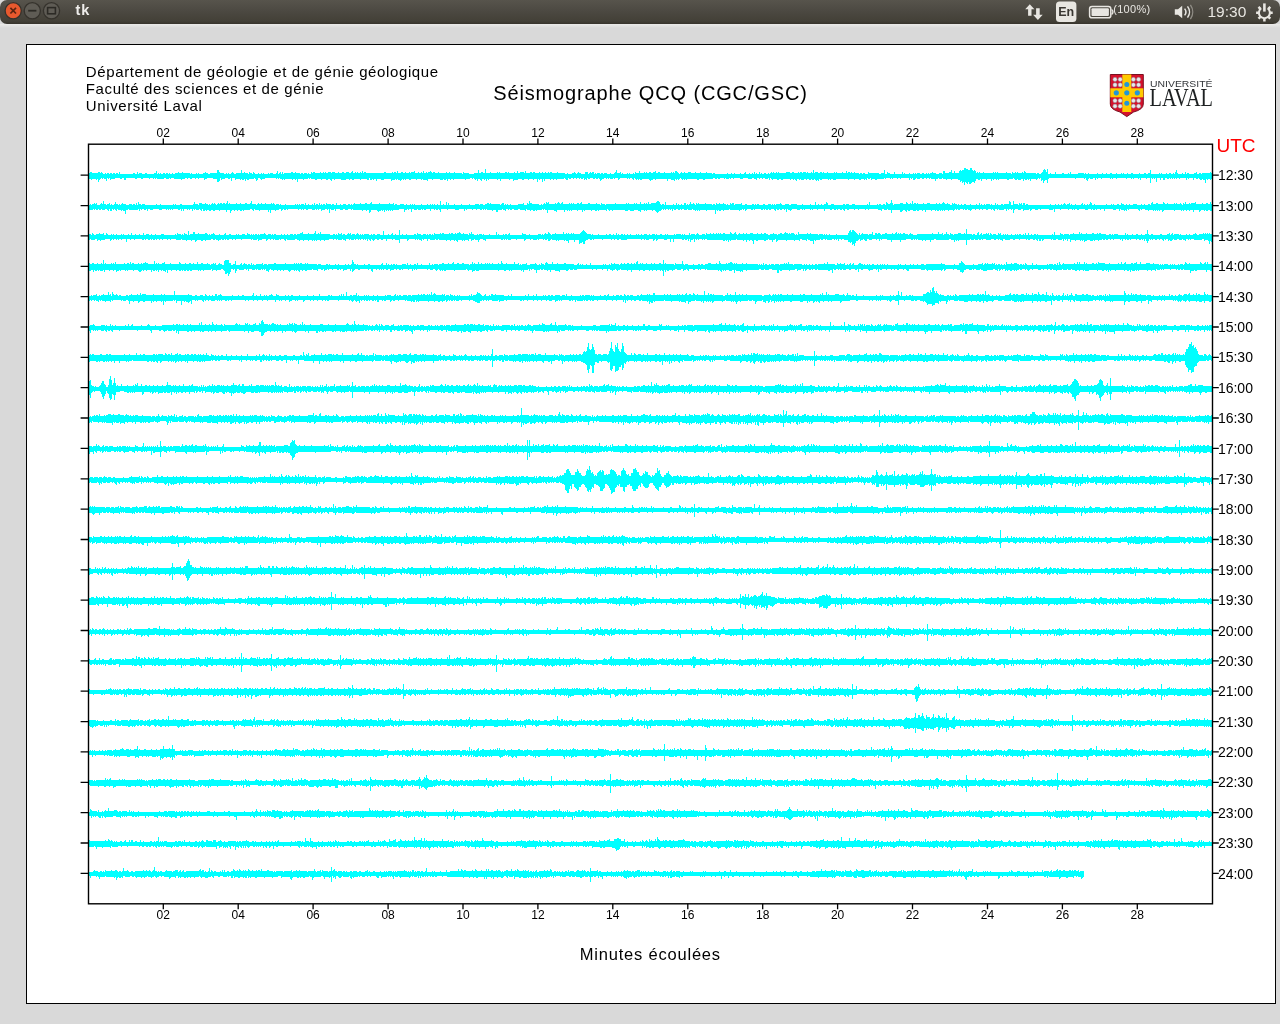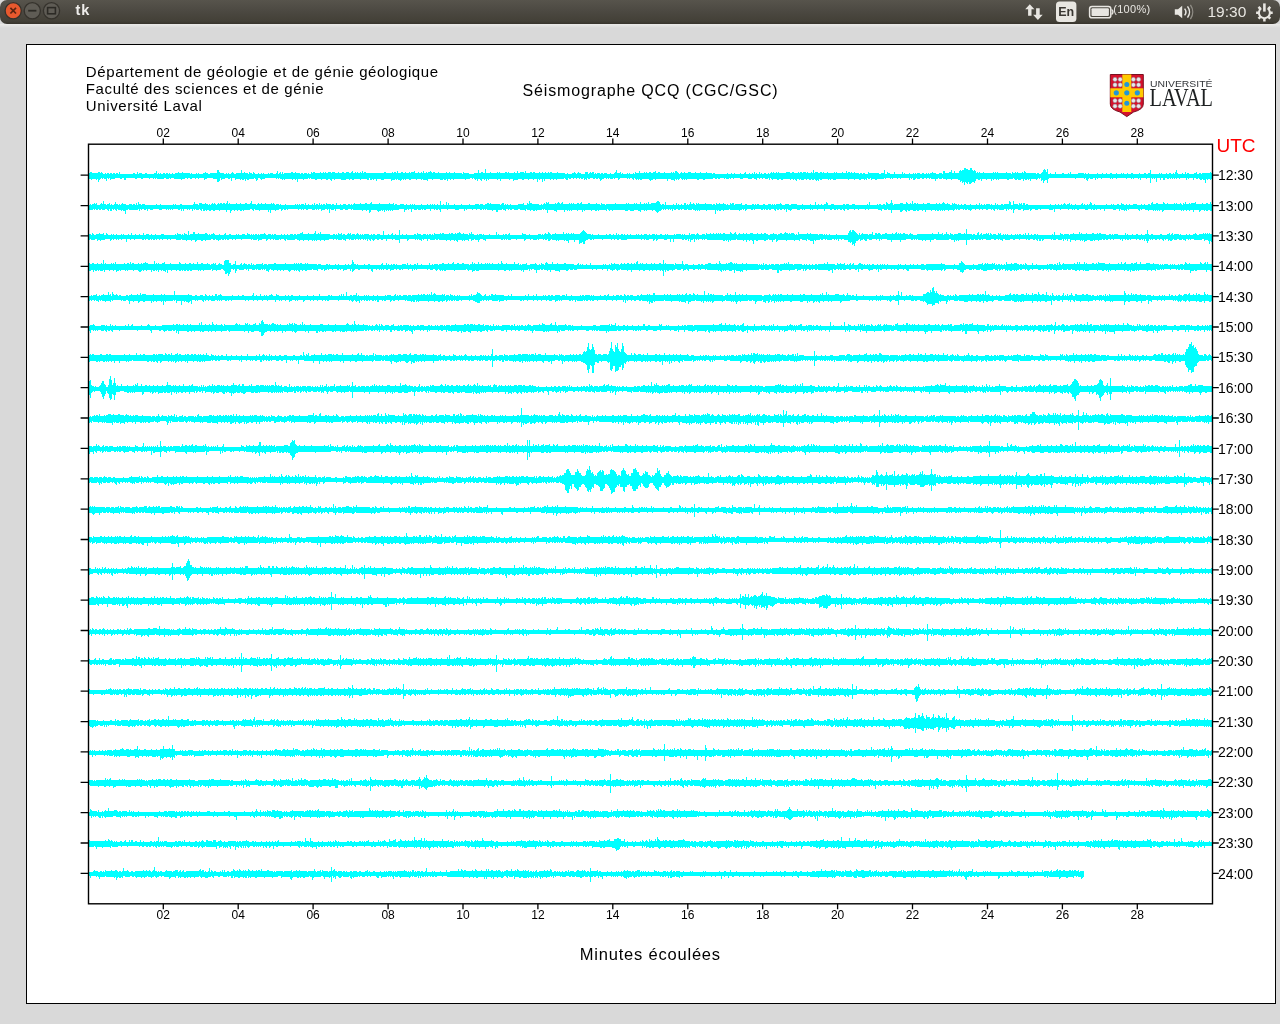--- a/index.html
+++ b/index.html
@@ -1,20 +1,20 @@
 <!DOCTYPE html>
 <html><head><meta charset="utf-8"><title>tk</title><style>
 *{margin:0;padding:0;box-sizing:border-box}
 html,body{width:1280px;height:1024px;overflow:hidden;background:#d9d9d9;font-family:"Liberation Sans",sans-serif}
 #topbar{position:absolute;left:0;top:0;width:1280px;height:24px;background:linear-gradient(to bottom,#57544c 0%,#4c4942 45%,#434037 88%,#37342c 100%);border-radius:7px;}
 #topbar .title{position:absolute;left:75.5px;top:2px;font-size:14.5px;font-weight:bold;letter-spacing:0.8px;color:#efedeb}
 #topbar .itxt{position:absolute;top:3px;font-size:14.5px;color:#e8e6e1}
 #panel{position:absolute;left:26px;top:43.6px;width:1249.6px;height:960.2px;background:#fff;border:1.2px solid #000}
 #hdr{position:absolute;left:85.8px;top:63.2px;font-size:15px;line-height:17px;letter-spacing:0.62px;color:#000}
-#title{position:absolute;left:26px;width:1249px;top:81.6px;text-align:center;font-size:16px;letter-spacing:0.85px;color:#000}
+#title{position:absolute;left:26px;width:1249px;top:81.6px;text-align:center;font-size:20px;letter-spacing:0.85px;color:#000}
 </style></head>
 <body>
 <div style="position:absolute;left:0;top:24px;width:1280px;height:4px;background:linear-gradient(to bottom,#ebeae8,#d9d9d9)"></div>
 <div id="panel"></div>
 <div id="hdr">Département de géologie et de génie géologique<br>Faculté des sciences et de génie<br>Université Laval</div>
 <div id="title">Séismographe QCQ (CGC/GSC)</div>
 <svg width="110" height="50" viewBox="0 0 110 50" style="position:absolute;left:1108px;top:71.5px">
 <path d="M2.3 2.5h33v29.5q0 5.5-9.7 8l-6.8 4.6-6.8-4.6q-9.7-2.5-9.7-8z" fill="#d6112c" stroke="#7a1020" stroke-width="1"></path>
 <rect x="14.3" y="2.5" width="9" height="37.5" fill="#ffcb00"></rect>
 <rect x="2.3" y="16.3" width="33" height="9" fill="#ffcb00"></rect>

